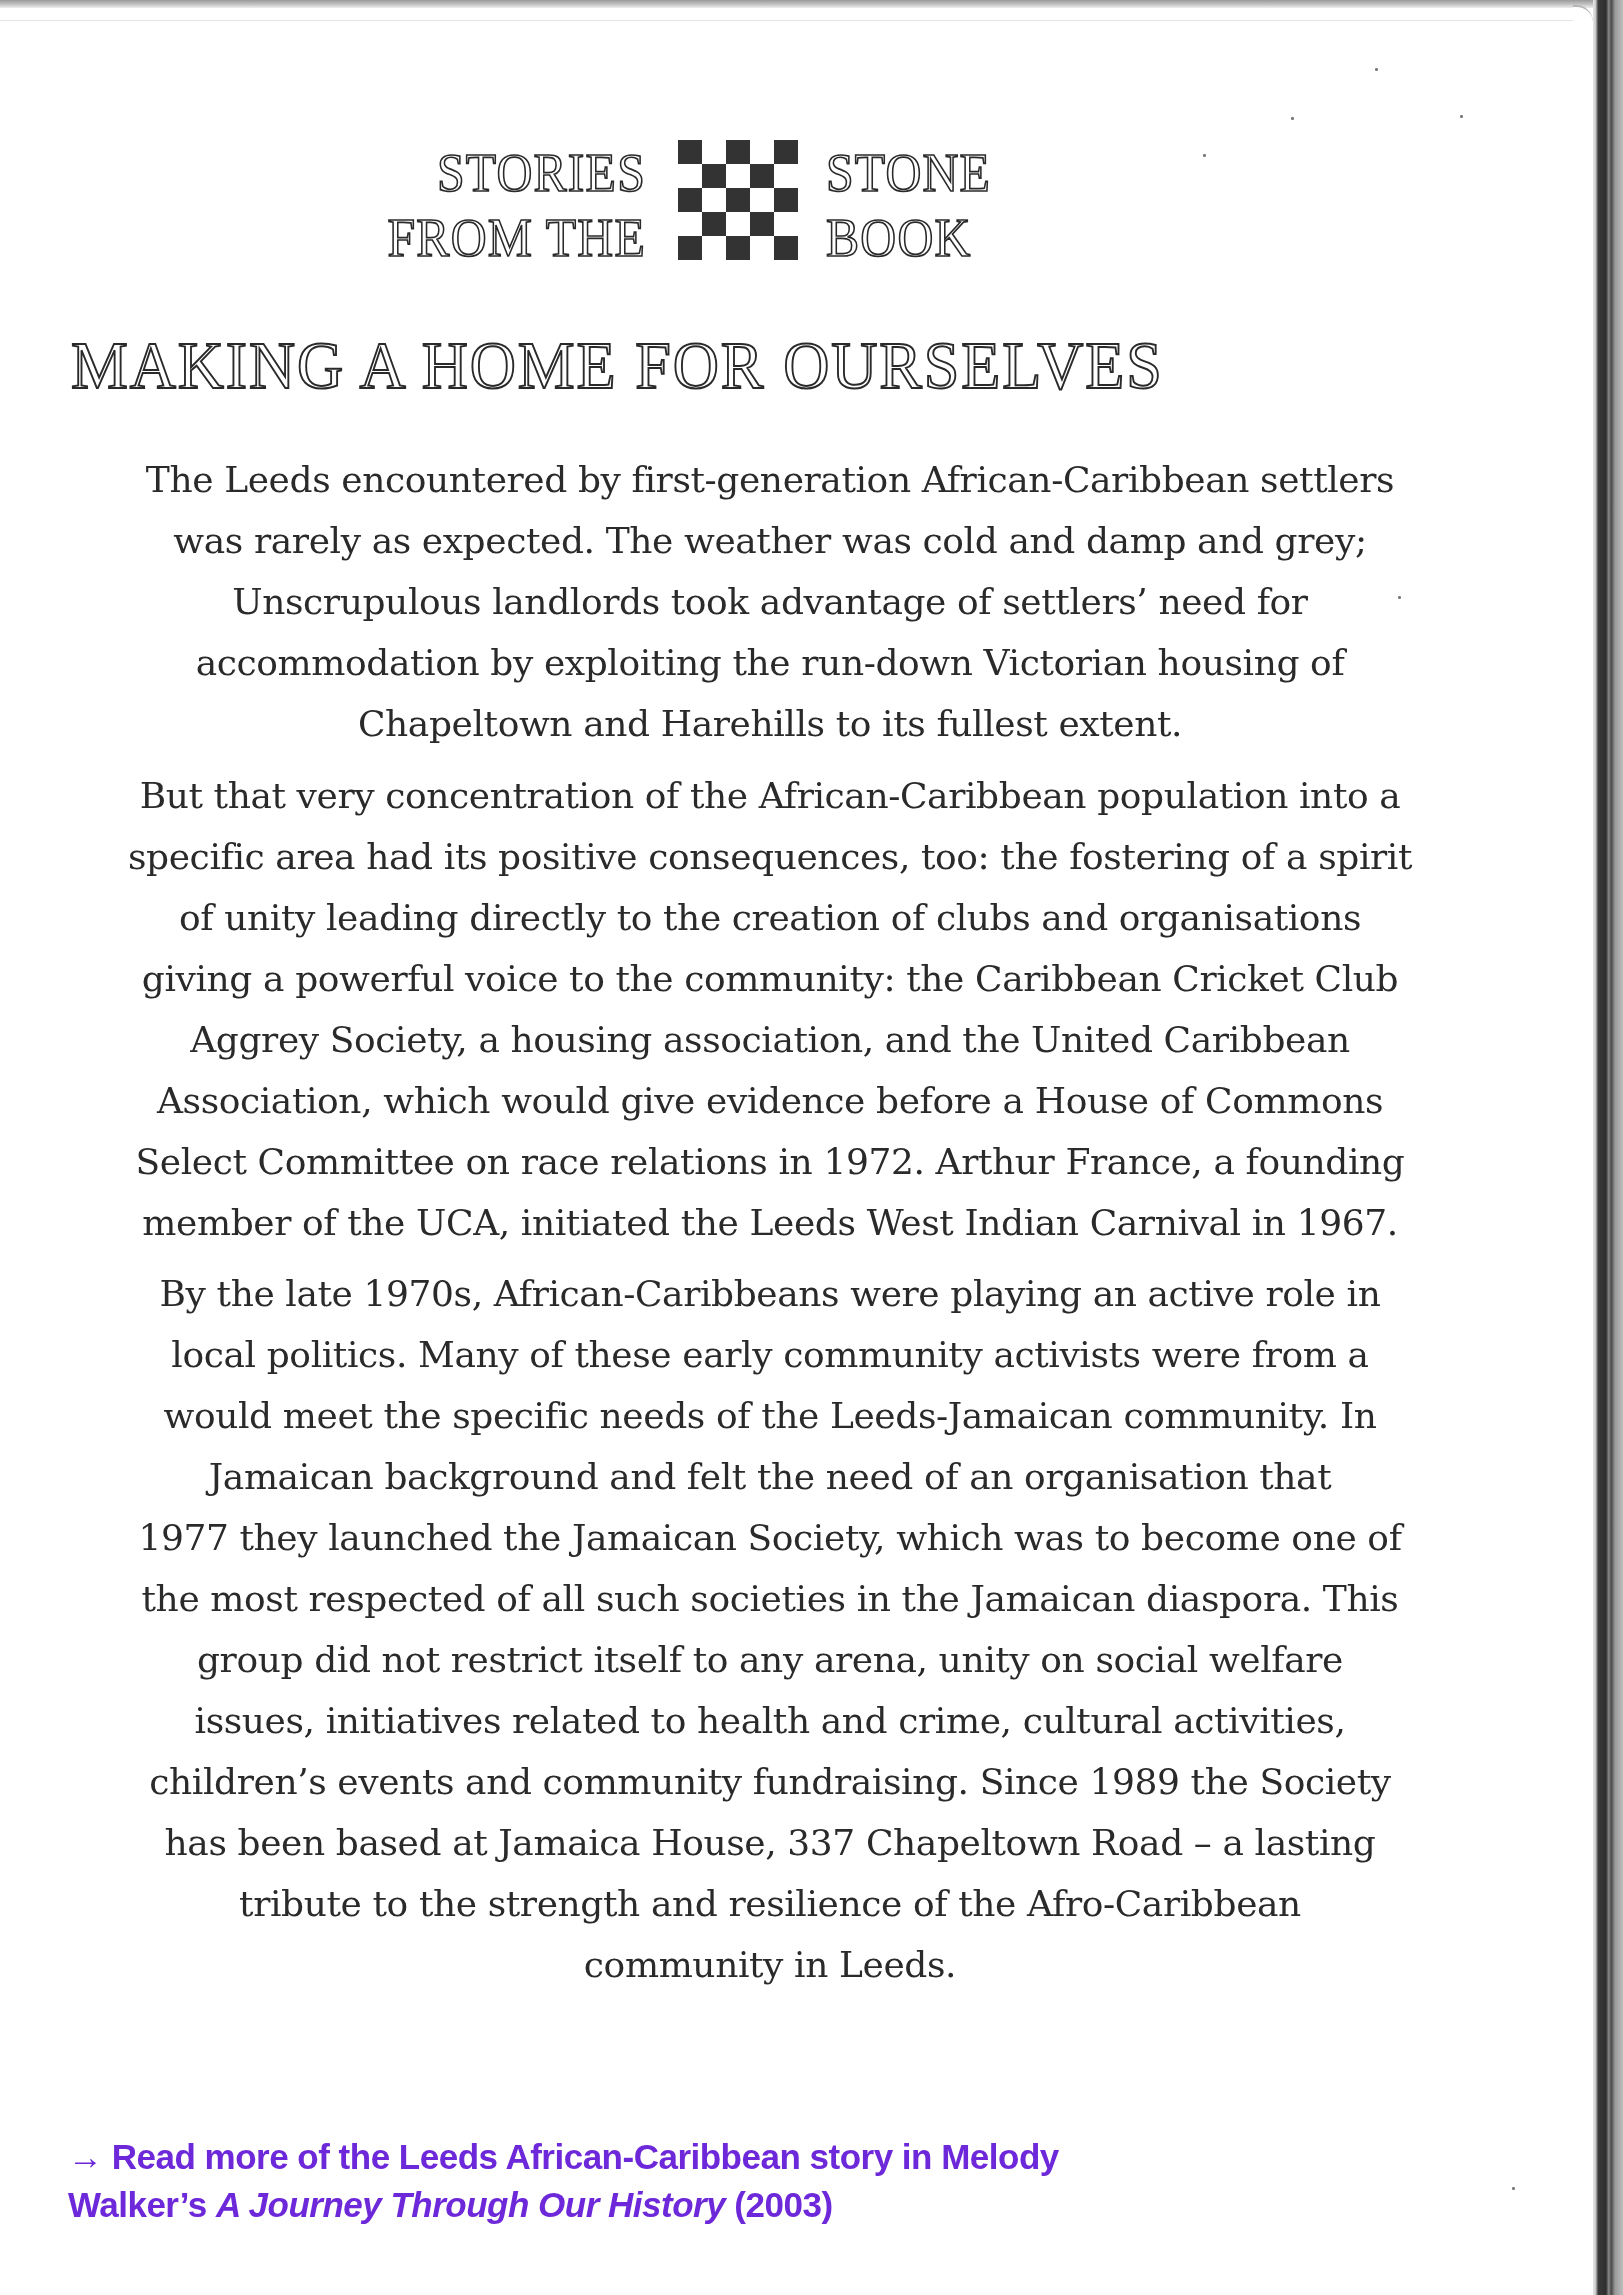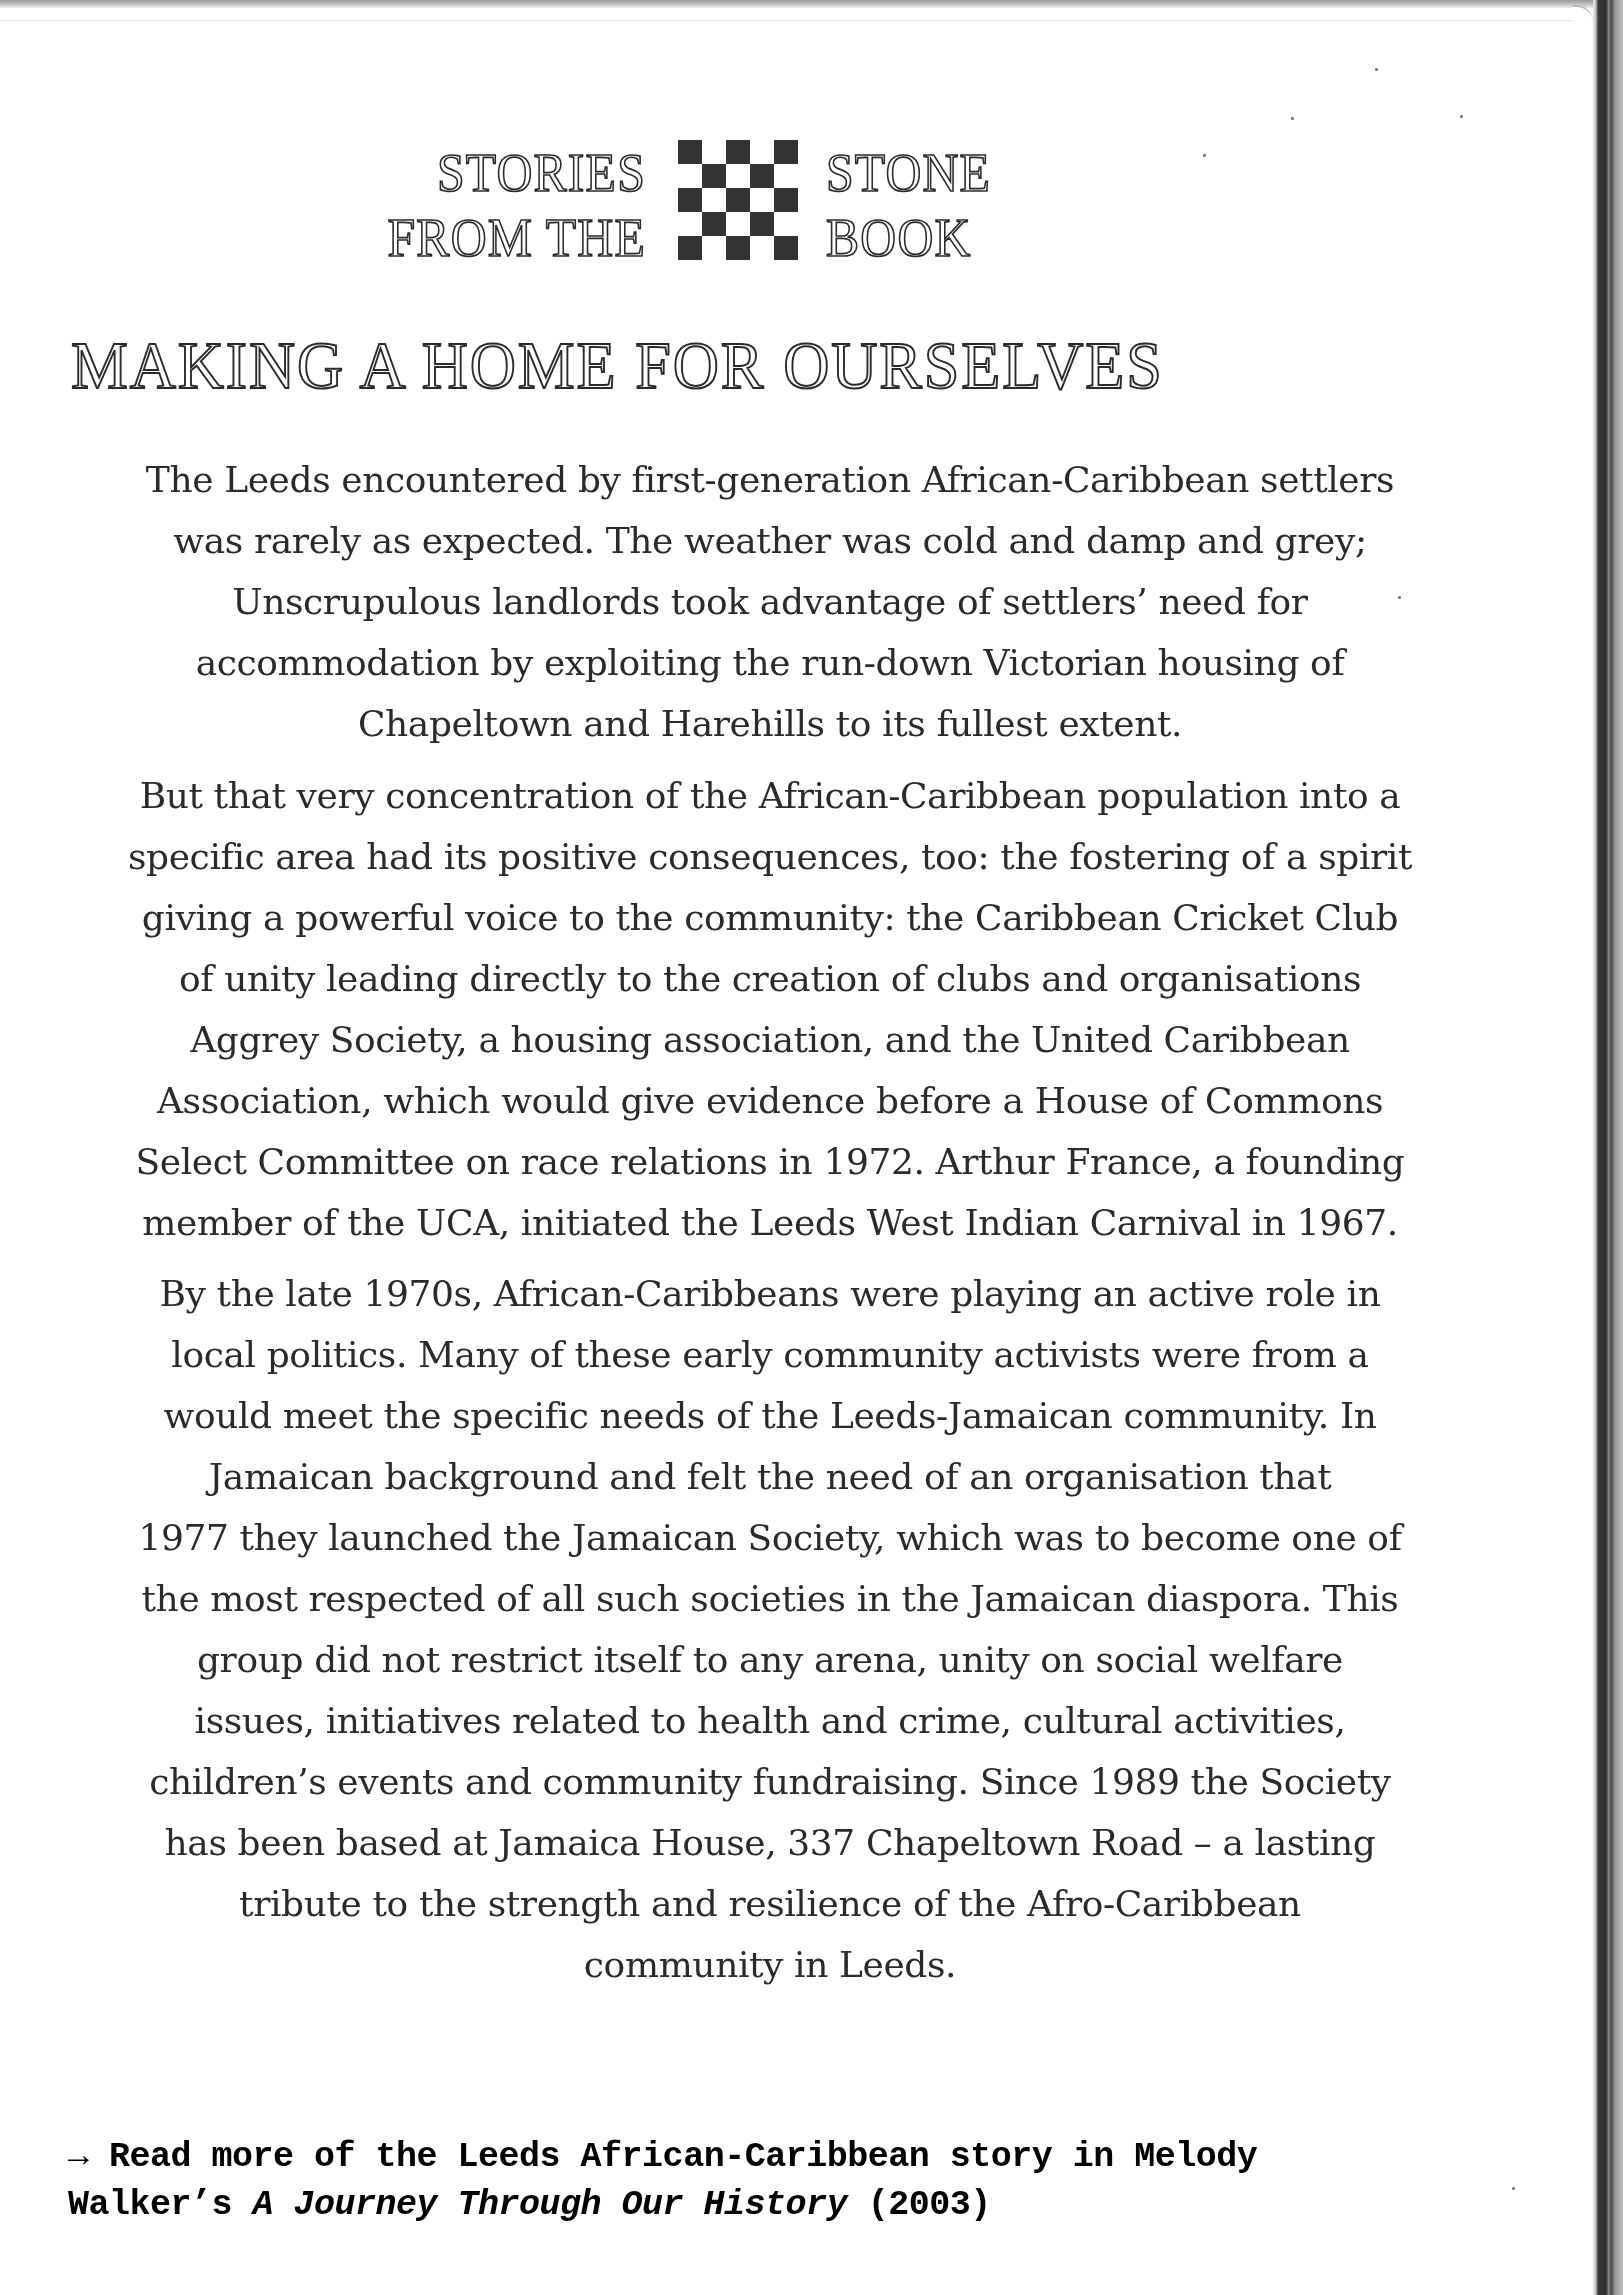--- a/index.html
+++ b/index.html
@@ -57,22 +57,22 @@
   
   .body-text {
     position: absolute; left: 73px; top: 449px; width: 1394px;
     font-family: "DejaVu Serif", serif; font-size: 36px; line-height: 61px;
     color: #2a2a2a; letter-spacing: -0.4px; text-align: center;
   }
   .para { margin: 0 0 10.5px 0; }
   .line { display: block; white-space: nowrap; }
   .readmore {
     position: absolute; left: 68px; top: 2133px; width: 1440px;
-    font-family: Liberation Mono, monospace; font-weight: bold; font-size: 35px; line-height: 48px;
-    color: #000000; letter-spacing: -0.5px;
+    font-family: Liberation Sans, sans-serif; font-weight: bold; font-size: 35px; line-height: 48px;
+    color: #6d28d9; letter-spacing: -0.5px;
   }
   .readmore .line { display: block; white-space: nowrap; }
   .readmore em { font-style: italic; margin-top: 46px; }
 </style>
 </head>
 <body>
 
 <div class="scan-top"></div>
 <div class="scan-top-line"></div>
 <div class="scan-corner"></div>
@@ -126,22 +126,22 @@
     <p class="para">
       <span class="line">The Leeds encountered by first-generation African-Caribbean settlers</span>
       <span class="line">was rarely as expected. The weather was cold and damp and grey;</span>
       <span class="line">Unscrupulous landlords took advantage of settlers’ need for</span>
       <span class="line">accommodation by exploiting the run-down Victorian housing of</span>
       <span class="line">Chapeltown and Harehills to its fullest extent.</span>
     </p>
     <p class="para">
       <span class="line">But that very concentration of the African-Caribbean population into a</span>
       <span class="line">specific area had its positive consequences, too: the fostering of a spirit</span>
+      <span class="line">of unity leading directly to the creation of clubs and organisations</span>
       <span class="line">giving a powerful voice to the community: the Caribbean Cricket Club</span>
-      <span class="line">of unity leading directly to the creation of clubs and organisations</span>
       <span class="line">Aggrey Society, a housing association, and the United Caribbean</span>
       <span class="line">Association, which would give evidence before a House of Commons</span>
       <span class="line">Select Committee on race relations in 1972. Arthur France, a founding</span>
       <span class="line">member of the UCA, initiated the Leeds West Indian Carnival in 1967.</span>
     </p>
     <p class="para">
       <span class="line">By the late 1970s, African-Caribbeans were playing an active role in</span>
       <span class="line">local politics. Many of these early community activists were from a</span>
       <span class="line">would meet the specific needs of the Leeds-Jamaican community. In</span>
       <span class="line">Jamaican background and felt the need of an organisation that</span>

